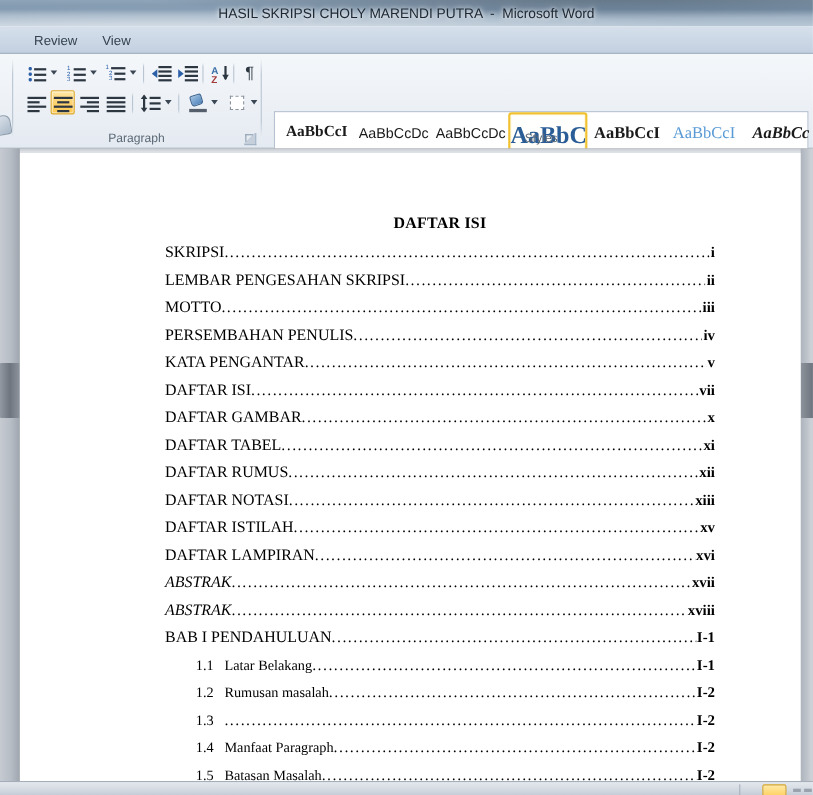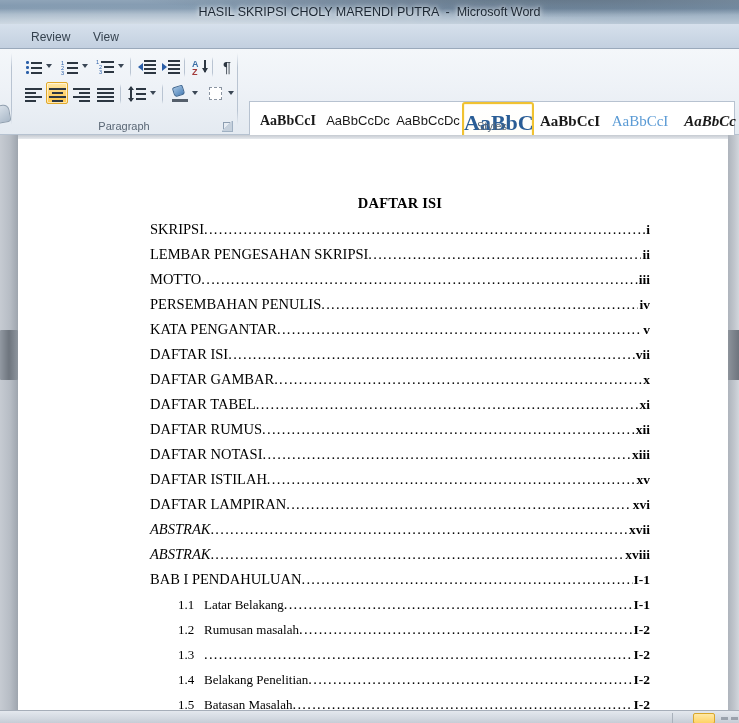--- a/index.html
+++ b/index.html
@@ -520,21 +520,21 @@
             <span class="toc-leader">........................................................................................................................</span>
             <span class="toc-page">I-2</span>
           </div>
           <div class="toc-row sub">
             <span class="toc-num">1.3</span>
             <span class="toc-leader">........................................................................................................................</span>
             <span class="toc-page">I-2</span>
           </div>
           <div class="toc-row sub">
             <span class="toc-num">1.4</span>
-            <span class="toc-label">Belakang Penelitian </span>
+            <span class="toc-label">Manfaat Paragraph </span>
             <span class="toc-leader">........................................................................................................................</span>
             <span class="toc-page">I-2</span>
           </div>
           <div class="toc-row sub">
             <span class="toc-num">1.5</span>
             <span class="toc-label">Batasan Masalah</span>
             <span class="toc-leader">........................................................................................................................</span>
             <span class="toc-page">I-2</span>
           </div>
         </div>

